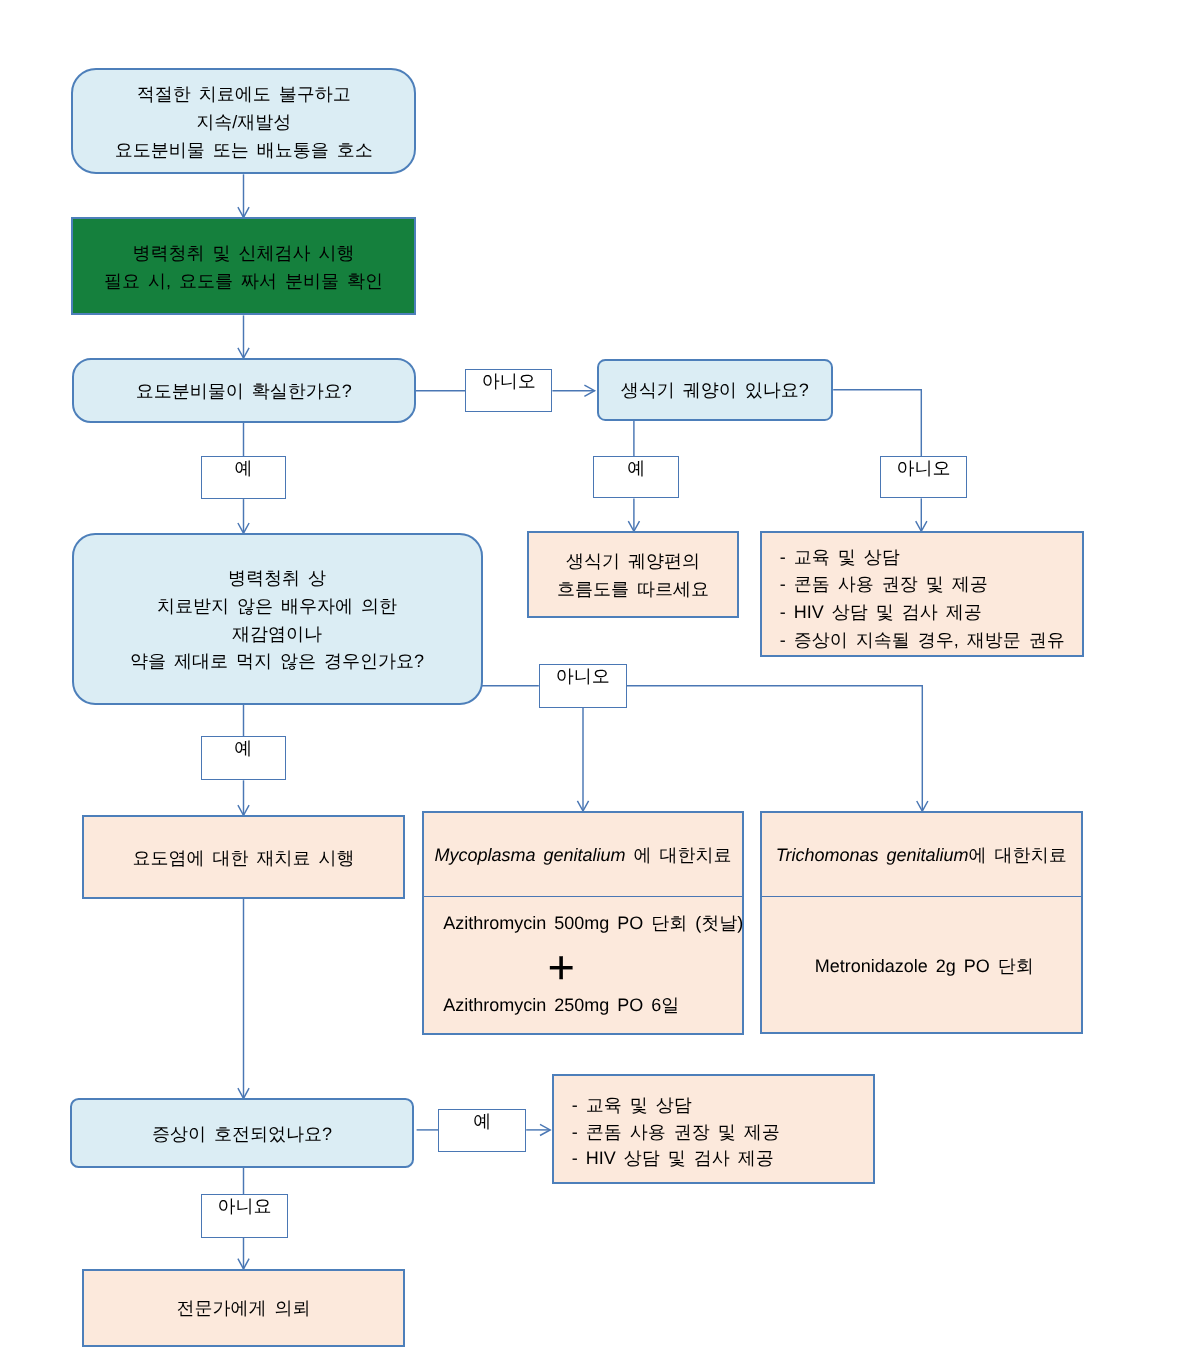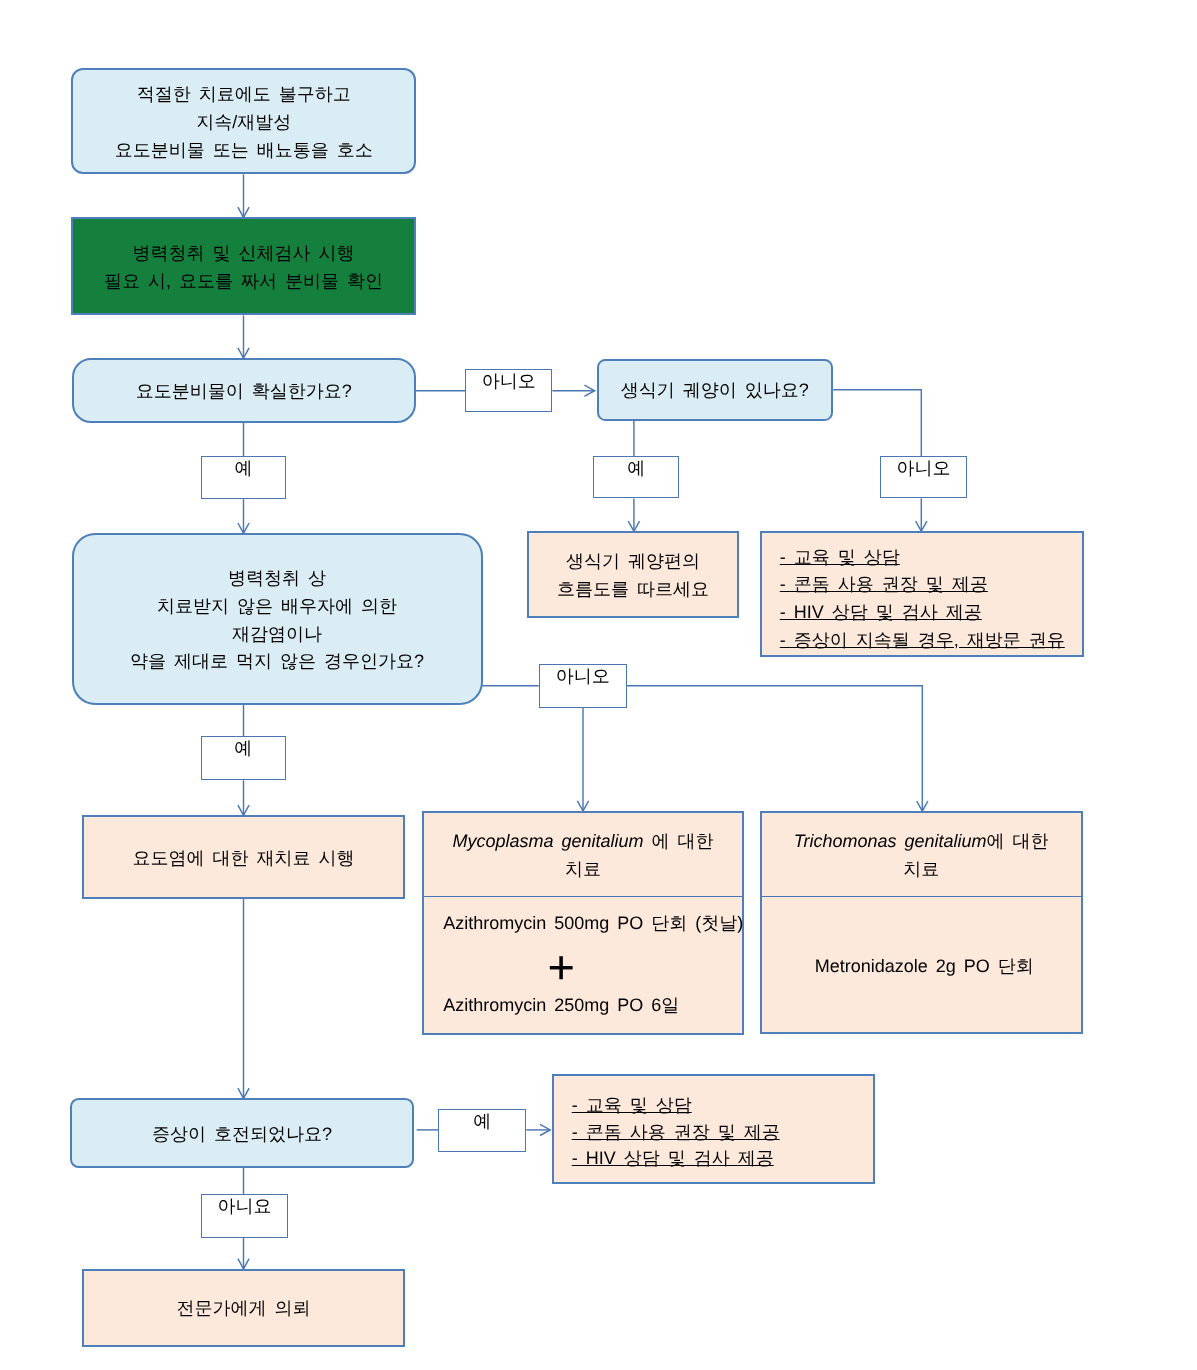--- a/index.html
+++ b/index.html
@@ -12,27 +12,27 @@
             z-index:1;pointer-events:none;}
   svg#wires line,svg#wires path{stroke:#4a77b4;stroke-width:1.45;fill:none;}
   .node{position:absolute;box-sizing:border-box;border:2px solid #4d7fba;
         display:flex;flex-direction:column;align-items:center;justify-content:center;
         text-align:center;color:#000;font-size:18px;word-spacing:3px;line-height:1.55;z-index:2;}
   .node.blue{background:#dbedf4;}
   .node.olive{background:#15803d;}
   .node.orange{background:#fce9dc;}
   .node.rounded{border-radius:14px;}
   .node .ln{white-space:pre;position:relative;top:1.5px;}
-  .node.leftal{align-items:flex-start;text-align:left;text-decoration:underline;}
+  .node.leftal{align-items:flex-start;text-align:left;}
   .lbl{position:absolute;box-sizing:border-box;border:1.5px solid #4a77b4;
        background:#ffffff;display:flex;align-items:flex-start;justify-content:center;
        color:#000;font-size:18px;word-spacing:3px;z-index:6;}
   .split{position:absolute;box-sizing:border-box;border:2px solid #4d7fba;
          background:#fce9dc;z-index:2;color:#000;font-size:18px;word-spacing:3px;line-height:1.55;}
-  .split .head{position:absolute;left:0;right:0;top:0;display:flex;flex-direction:column;
+  .split .head{position:absolute;left:0;right:0;top:0;display:flex;flex-direction:row;
                align-items:center;justify-content:center;text-align:center;}
   .split .body{position:absolute;left:0;right:0;bottom:0;display:flex;flex-direction:column;
                align-items:center;justify-content:center;text-align:center;margin-left:6px;}
   .split .body.leftal{align-items:flex-start;text-align:left;padding-left:13.5px;}
   .split .body.wide{line-height:2.28;}
   .split .body.tvbody .ln{top:4px;}
   .split .divider{position:absolute;left:0;right:0;height:0;border-top:1.6px solid #4a77b4;}
   .split .ln{white-space:pre;position:relative;top:1.5px;}
   .ital{font-style:italic;}
   .plus{font-weight:normal;font-size:46px;line-height:0.89;letter-spacing:0;-webkit-text-stroke:0.35px #000;}
@@ -110,21 +110,21 @@
         <path d="M 540.0 1124.3 L 550.2 1129.9 L 540.0 1135.5" fill="none"></path>
       </g>
   <g>
         <line x1="243.5" y1="1162.0" x2="243.5" y2="1194.0"></line>
       </g>
   <g>
         <line x1="243.5" y1="1237.5" x2="243.5" y2="1268.9"></line>
         <path d="M 237.9 1258.7 L 243.5 1268.9 L 249.1 1258.7" fill="none"></path>
       </g>
   </svg>
-  <div class="node blue rounded" style="left:71.4px;top:68.2px;width:344.5px;height:106.1px;border-radius:12px;">
+  <div class="node blue rounded" style="left:71.4px;top:68.2px;width:344.5px;height:106.1px;border-radius:25px;">
       <div class="ln">적절한 치료에도 불구하고</div>
       <div class="ln">지속/재발성</div>
       <div class="ln">요도분비물 또는 배뇨통을 호소</div>
     </div>
   <div class="node olive" style="left:71.4px;top:217.4px;width:344.4px;height:98.0px;">
       <div class="ln">병력청취 및 신체검사 시행</div>
       <div class="ln">필요 시, 요도를 짜서 분비물 확인</div>
     </div>
   <div class="node blue rounded" style="left:71.8px;top:358.0px;width:344.1px;height:64.8px;border-radius:19px;">
       <div class="ln">요도분비물이 확실한가요?</div>

